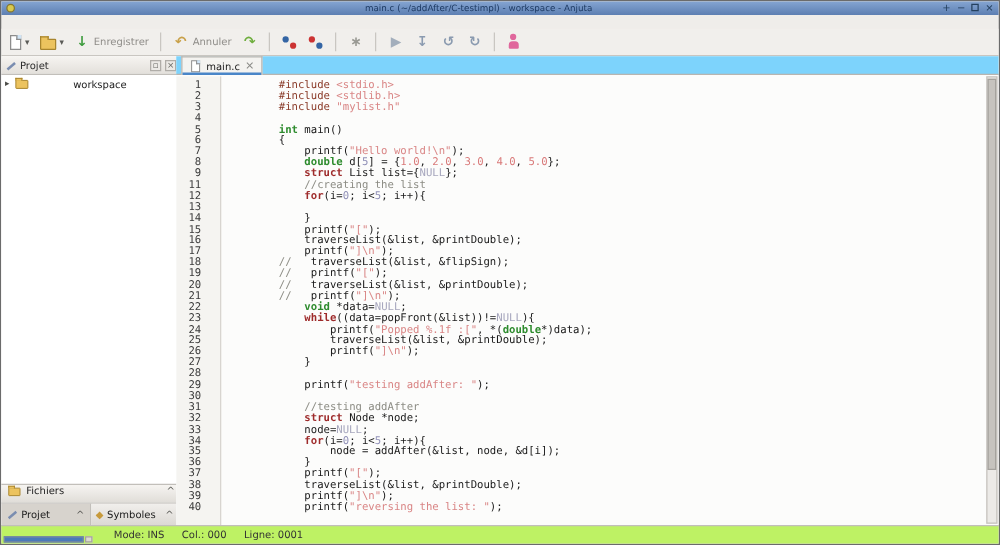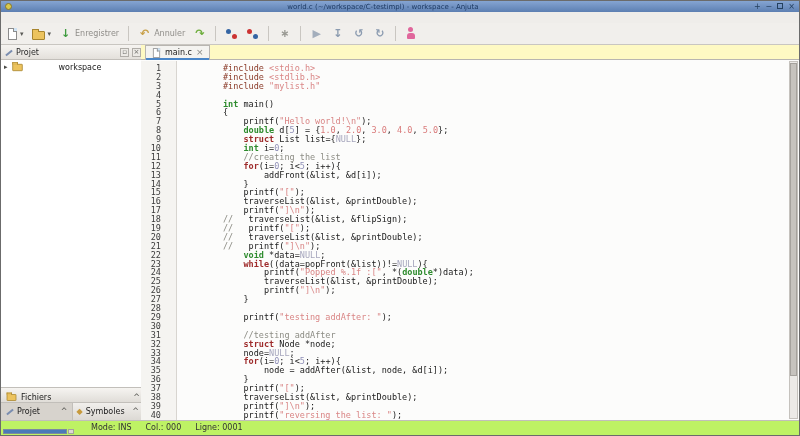--- a/index.html
+++ b/index.html
@@ -48,32 +48,32 @@
   .dock-title{flex:1;color:#2a2a2a;}
   .mini-btn{width:9px;height:9px;border:1px solid #b0ada8;background:#eceae6;font-size:7px;line-height:7px;
     text-align:center;color:#6a6a66;}
   .icon-tool{width:9px;height:9px;position:relative;display:inline-block;}
   .icon-tool::before{content:"";position:absolute;left:1px;top:4px;width:8px;height:2px;background:#7a8db0;transform:rotate(-40deg);}
   .tree{flex:1;overflow:hidden;background:#fff;}
   .tree-row{display:flex;align-items:center;gap:3px;padding:2px 3px;}
   .expander{color:#4a4a46;font-size:7px;}
   .tree-label{color:#1a1a1a;margin-left:32px;}
   .dock-bar{height:15px;background:linear-gradient(#f6f4f1,#e0ddd8);border-top:1px solid #c2bfba;
-    display:flex;align-items:flex-end;padding:0 4px;gap:3px;flex:0 0 auto;}
+    display:flex;align-items:flex-start;padding:0 4px;gap:3px;flex:0 0 auto;}
   .bottom-tabs{display:flex;height:18px;flex:0 0 auto;border-top:1px solid #c2bfba;}
   .btab{flex:1;display:flex;align-items:center;gap:3px;padding:0 4px;background:linear-gradient(#f1efec,#dcd9d4);
     border-right:1px solid #c2bfba;}
   .btab.active{background:#d7d3cd;}
   .btab .collapse{margin-left:auto;color:#5a5a56;}
   .dock-bar .collapse{margin-left:auto;color:#5a5a56;}
   .icon-diamond{color:#c79a3c;font-size:8px;}
   
   .editor{position:absolute;left:140px;top:44px;right:0;bottom:15px;background:#fcfcfb;}
-  .tabbar{position:absolute;left:0;top:0;right:0;height:15px;background:#fef9c3;border-bottom:1px solid #b8b5b0;
-    display:flex;align-items:center;padding-left:4px;}
+  .tabbar{position:absolute;left:0;top:0;right:0;height:15px;background:#7dd3fc;border-bottom:1px solid #b8b5b0;
+    display:flex;align-items:flex-start;padding-left:4px;}
   .tab{display:flex;align-items:center;gap:4px;height:15px;padding:0 6px;background:#f4f3f0;
     border:1px solid #b8b5b0;border-bottom:none;position:relative;}
   .tab.active::after{content:"";position:absolute;left:0;right:0;bottom:0;height:2px;background:#4a86c8;}
   .tab .icon-page{transform:scale(0.8);}
   .tab-close{color:#8a8a86;font-size:9px;line-height:9px;}
   .editor-content{position:absolute;left:0;top:16px;right:10px;bottom:0;overflow:hidden;padding-top:3px;}
   .gutter-bg{position:absolute;left:0;top:0;bottom:0;width:36px;background:#f5f4f1;border-right:1px solid #d8d5d0;}
   .code-line{position:relative;display:flex;height:8.9px;line-height:8.9px;
     font-family:"DejaVu Sans Mono","Liberation Mono",monospace;font-size:8.5px;white-space:pre;}
   .ln{width:28px;padding-right:8px;text-align:right;color:#3c3c3c;flex:0 0 auto;}
@@ -87,21 +87,21 @@
   .progress{position:absolute;left:2px;bottom:1px;width:64px;height:5px;background:#4a7ab8;border:1px solid #7b8aa0;}
   .progress-handle{position:absolute;left:67px;bottom:1px;width:6px;height:5px;background:#dcd9d4;border:1px solid #a5a29d;}
 </style>
 <style>.tok-pl{color:#1a1a1a}.tok-pp{color:#8a3a28}.tok-str{color:#d98585}.tok-num{color:#d97a7a}.tok-inum{color:#9090b8}.tok-nul{color:#a6a6bd}.tok-kwt{color:#2d8b2d}.tok-kw{color:#9e2b2b}.tok-com{color:#8c8c84}</style></head>
 <body>
 
 <div class="window">
 
   <div class="titlebar">
     <span class="app-icon"></span>
-    <span class="title-text">world.c (~/workspace/C-testimpl) - workspace - Anjuta</span>
+    <span class="title-text">main.c (~/addAfter/C-testimpl) - workspace - Anjuta</span>
     <span class="win-controls">
       <span class="win-btn">+</span>
       <span class="win-btn">−</span>
       <span class="win-btn"><span class="max-glyph"></span></span>
       <span class="win-btn">×</span>
     </span>
   </div>
 
 
   <div class="toolbar">
@@ -201,24 +201,23 @@
       <div id="code-lines" style="position:relative;">
           <div class="code-line"><span class="ln">1</span><span class="code-text"><span class="tok-pp">#include</span><span class="tok-pl"> </span><span class="tok-str">&lt;stdio.h&gt;</span></span></div>
           <div class="code-line"><span class="ln">2</span><span class="code-text"><span class="tok-pp">#include</span><span class="tok-pl"> </span><span class="tok-str">&lt;stdlib.h&gt;</span></span></div>
           <div class="code-line"><span class="ln">3</span><span class="code-text"><span class="tok-pp">#include</span><span class="tok-pl"> </span><span class="tok-str">"mylist.h"</span></span></div>
           <div class="code-line"><span class="ln">4</span><span class="code-text"></span></div>
           <div class="code-line"><span class="ln">5</span><span class="code-text"><span class="tok-kwt">int</span><span class="tok-pl"> main()</span></span></div>
           <div class="code-line"><span class="ln">6</span><span class="code-text"><span class="tok-pl">{</span></span></div>
           <div class="code-line"><span class="ln">7</span><span class="code-text"><span class="tok-pl">    printf(</span><span class="tok-str">"Hello world!\n"</span><span class="tok-pl">);</span></span></div>
           <div class="code-line"><span class="ln">8</span><span class="code-text"><span class="tok-pl">    </span><span class="tok-kwt">double</span><span class="tok-pl"> d[</span><span class="tok-inum">5</span><span class="tok-pl">] = {</span><span class="tok-num">1.0</span><span class="tok-pl">, </span><span class="tok-num">2.0</span><span class="tok-pl">, </span><span class="tok-num">3.0</span><span class="tok-pl">, </span><span class="tok-num">4.0</span><span class="tok-pl">, </span><span class="tok-num">5.0</span><span class="tok-pl">};</span></span></div>
           <div class="code-line"><span class="ln">9</span><span class="code-text"><span class="tok-pl">    </span><span class="tok-kw">struct</span><span class="tok-pl"> List list={</span><span class="tok-nul">NULL</span><span class="tok-pl">};</span></span></div>
-          <div class="code-line"><span class="ln">10</span><span class="code-text"><span class="tok-pl">    </span><span class="tok-kwt">int</span><span class="tok-pl"> i=</span><span class="tok-inum">0</span><span class="tok-pl">;</span></span></div>
           <div class="code-line"><span class="ln">11</span><span class="code-text"><span class="tok-pl">    </span><span class="tok-com">//creating the list</span></span></div>
           <div class="code-line"><span class="ln">12</span><span class="code-text"><span class="tok-pl">    </span><span class="tok-kw">for</span><span class="tok-pl">(i=</span><span class="tok-inum">0</span><span class="tok-pl">; i&lt;</span><span class="tok-inum">5</span><span class="tok-pl">; i++){</span></span></div>
-          <div class="code-line"><span class="ln">13</span><span class="code-text"><span class="tok-pl">        addFront(&amp;list, &amp;d[i]);</span></span></div>
+          <div class="code-line"><span class="ln">13</span></div>
           <div class="code-line"><span class="ln">14</span><span class="code-text"><span class="tok-pl">    }</span></span></div>
           <div class="code-line"><span class="ln">15</span><span class="code-text"><span class="tok-pl">    printf(</span><span class="tok-str">"["</span><span class="tok-pl">);</span></span></div>
           <div class="code-line"><span class="ln">16</span><span class="code-text"><span class="tok-pl">    traverseList(&amp;list, &amp;printDouble);</span></span></div>
           <div class="code-line"><span class="ln">17</span><span class="code-text"><span class="tok-pl">    printf(</span><span class="tok-str">"]\n"</span><span class="tok-pl">);</span></span></div>
           <div class="code-line"><span class="ln">18</span><span class="code-text"><span class="tok-com">//</span><span class="tok-pl">   traverseList(&amp;list, &amp;flipSign);</span></span></div>
           <div class="code-line"><span class="ln">19</span><span class="code-text"><span class="tok-com">//</span><span class="tok-pl">   printf(</span><span class="tok-str">"["</span><span class="tok-pl">);</span></span></div>
           <div class="code-line"><span class="ln">20</span><span class="code-text"><span class="tok-com">//</span><span class="tok-pl">   traverseList(&amp;list, &amp;printDouble);</span></span></div>
           <div class="code-line"><span class="ln">21</span><span class="code-text"><span class="tok-com">//</span><span class="tok-pl">   printf(</span><span class="tok-str">"]\n"</span><span class="tok-pl">);</span></span></div>
           <div class="code-line"><span class="ln">22</span><span class="code-text"><span class="tok-pl">    </span><span class="tok-kwt">void</span><span class="tok-pl"> *data=</span><span class="tok-nul">NULL</span><span class="tok-pl">;</span></span></div>
           <div class="code-line"><span class="ln">23</span><span class="code-text"><span class="tok-pl">    </span><span class="tok-kw">while</span><span class="tok-pl">((data=popFront(&amp;list))!=</span><span class="tok-nul">NULL</span><span class="tok-pl">){</span></span></div>

